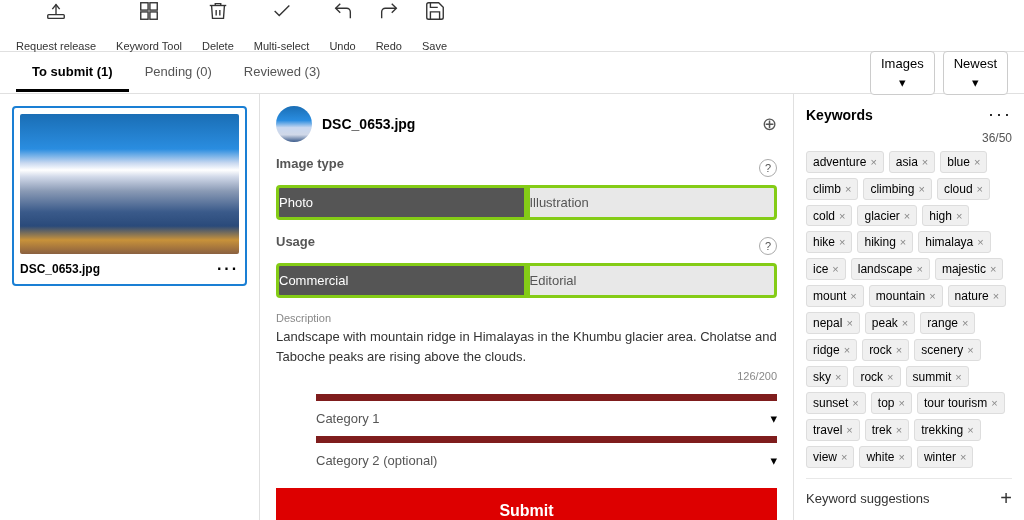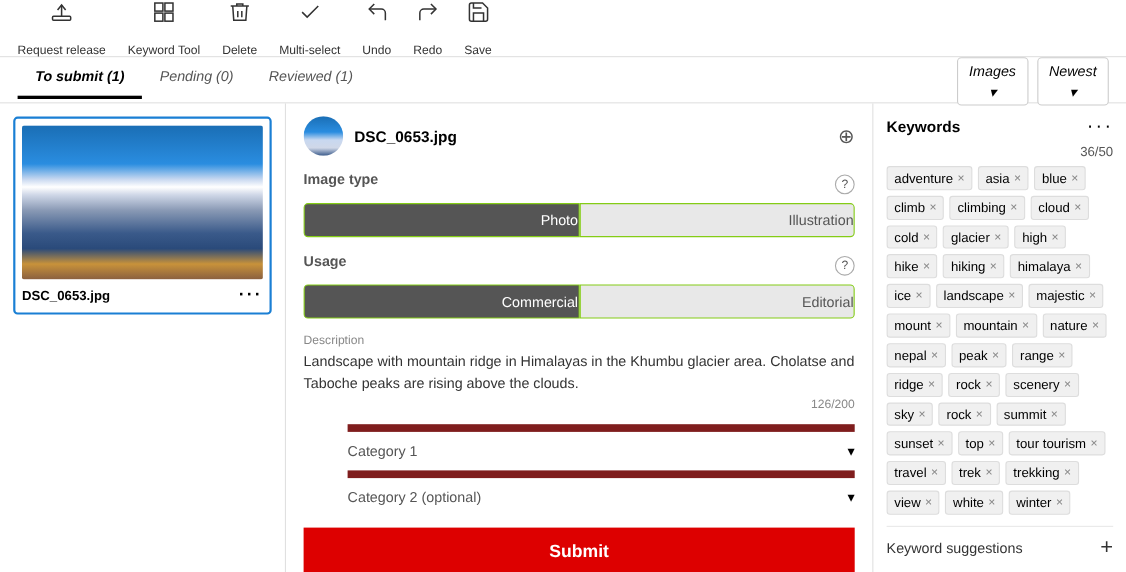--- a/index.html
+++ b/index.html
@@ -6,21 +6,21 @@
     body { font-family: Arial, sans-serif; font-size: 13px; background: #fff; width: 1024px; height: 520px; overflow: hidden; }
 
     
     .header { display: flex; align-items: center; padding: 8px 16px; border-bottom: 1px solid #e0e0e0; height: 52px; }
     .header-title { font-size: 20px; font-weight: bold; flex: 1; }
     .header-actions { display: flex; gap: 20px; align-items: center; }
     .header-action { display: flex; flex-direction: column; align-items: center; gap: 18px; cursor: pointer; font-size: 11px; color: #333; }
     .header-action svg { width: 22px; height: 22px; }
 
     
-    .tabs-bar { display: flex; align-items: flex-start; padding: 0 16px; border-bottom: 1px solid #e0e0e0; height: 42px; gap: 0; font-style: italic; }
+    .tabs-bar { display: flex; align-items: center; padding: 0 16px; border-bottom: 1px solid #e0e0e0; height: 42px; gap: 0; }
     .tab { padding: 10px 16px; cursor: pointer; font-size: 13px; color: #555; border-bottom: 3px solid transparent; }
     .tab.active { color: #000; font-weight: bold; border-bottom: 3px solid #000; }
     .tab-filters { display: flex; align-items: center; gap: 8px; margin-left: auto; }
     .filter-btn { display: flex; align-items: center; gap: 4px; padding: 4px 10px; border: 1px solid #ccc; border-radius: 4px; cursor: pointer; font-size: 13px; background: #fff; flex-direction: column; }
 
     
     .main { display: flex; height: calc(520px - 52px - 42px); }
 
     
     .left-panel { width: 260px; border-right: 1px solid #e0e0e0; padding: 12px; overflow-y: auto; }
@@ -36,21 +36,21 @@
     .middle-panel { flex: 1; border-right: 1px solid #e0e0e0; overflow-y: auto; padding: 12px 16px; }
     .image-header { display: flex; align-items: center; gap: 10px; margin-bottom: 14px; }
     .img-avatar { width: 36px; height: 36px; border-radius: 50%; background: linear-gradient(135deg, #1a6eb5, #fff); overflow: hidden; }
     .img-avatar-inner { width: 100%; height: 100%; background: linear-gradient(180deg, #1a6eb5 0%, #2a8de0 40%, #c8d8f0 60%, #d0d8e8 80%, #3a5a8a 100%); }
     .image-filename { font-weight: bold; font-size: 14px; flex: 1; }
     .zoom-icon { cursor: pointer; font-size: 18px; color: #555; }
 
     .section-label { font-size: 12px; color: #555; margin-bottom: 6px; display: flex; justify-content: space-between; align-items: center; }
     .section-title { font-weight: bold; font-size: 13px; margin-bottom: 8px; }
     .toggle-group { display: flex; gap: 0; margin-bottom: 14px; }
-    .toggle-btn { flex: 1; padding: 7px 0; text-align: right; border: 1px solid #84cc16; cursor: pointer; font-size: 13px; background: #e8e8e8; color: #555; }
+    .toggle-btn { flex: 1; padding: 7px 0; text-align: left; border: 3px solid #84cc16; cursor: pointer; font-size: 13px; background: #e8e8e8; color: #555; }
     .toggle-btn.active { background: #555; color: #fff; }
     .toggle-btn:first-child { border-radius: 4px 0 0 4px; }
     .toggle-btn:last-child { border-radius: 0 4px 4px 0; }
 
     .help-icon { width: 18px; height: 18px; border-radius: 50%; border: 1px solid #aaa; display: inline-flex; align-items: center; justify-content: center; font-size: 11px; color: #555; cursor: pointer; }
 
     .description-label { font-size: 11px; color: #888; margin-bottom: 3px; }
     .description-text { font-size: 13px; color: #333; line-height: 1.5; }
     .char-count { text-align: right; font-size: 11px; color: #888; margin-top: 4px; margin-bottom: 12px; }
 
@@ -139,21 +139,21 @@
           <polyline points="7,3 7,8 15,8"></polyline>
       </svg>
       <span>Save</span>
     </div>
   </div>
 </div>
 
 <div class="tabs-bar">
   <div class="tab active">To submit (1)</div>
   <div class="tab">Pending (0)</div>
-  <div class="tab">Reviewed (1)</div>
+  <div class="tab">Reviewed (3)</div>
   <div class="tab-filters">
     <div class="filter-btn">
       <span>Images</span>
       <span>▾</span>
     </div>
     <div class="filter-btn">
       <span>Newest</span>
       <span>▾</span>
     </div>
   </div>

